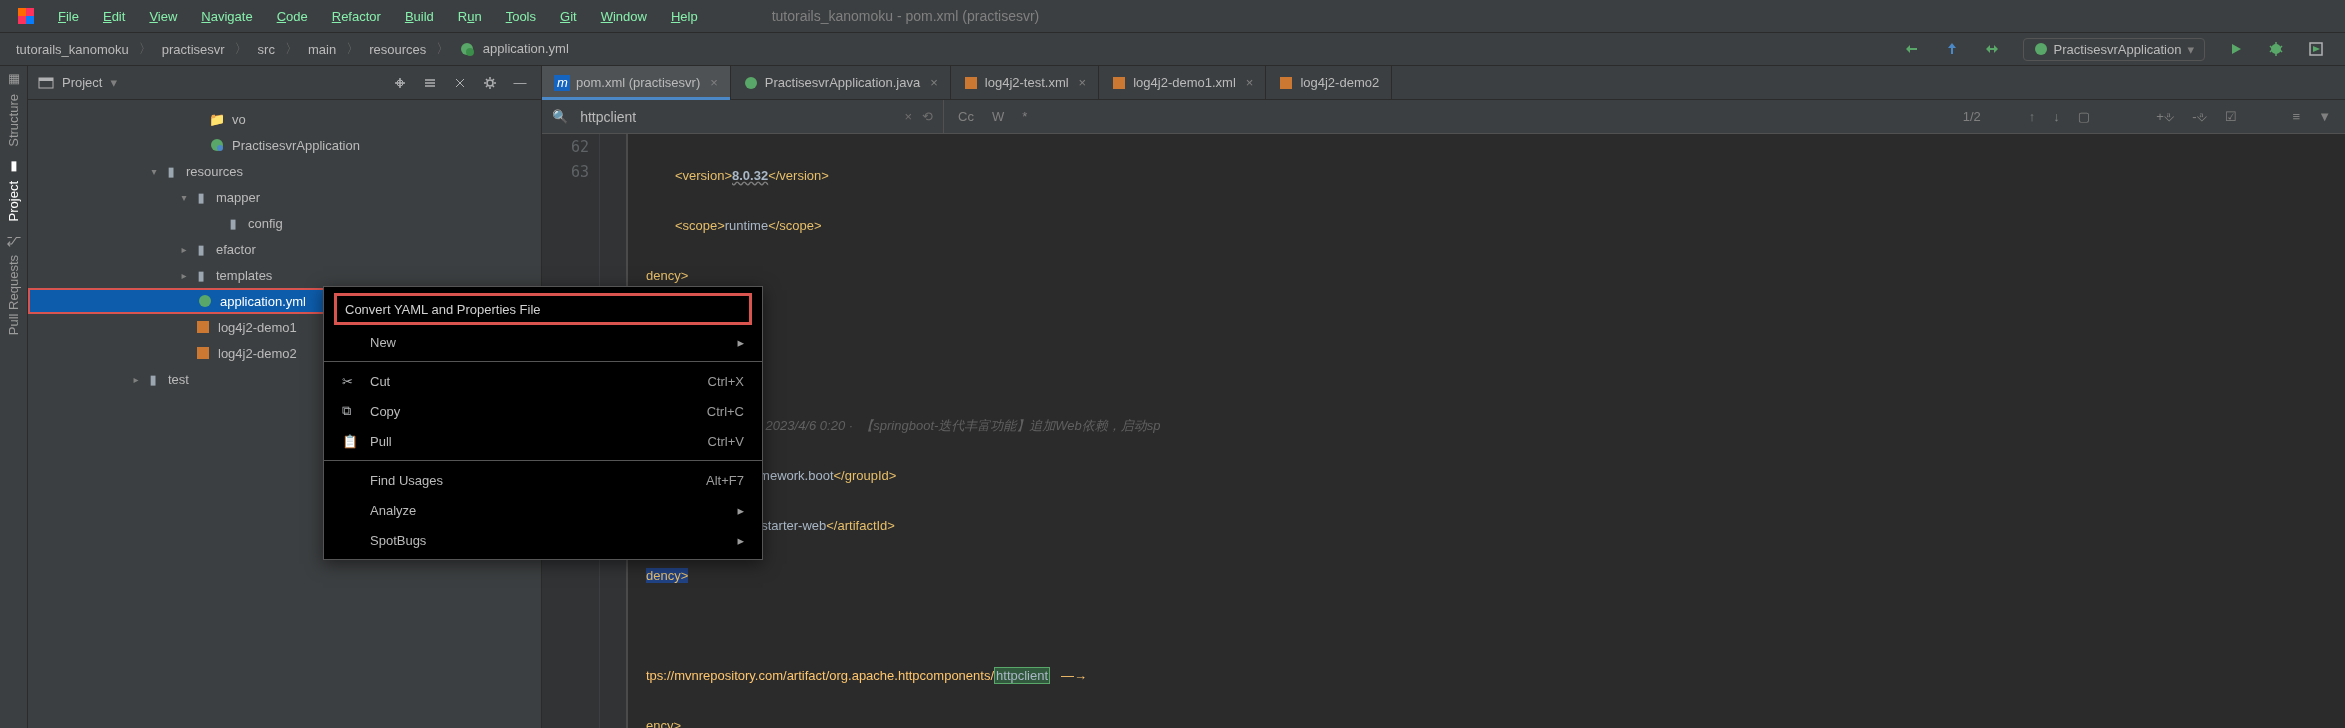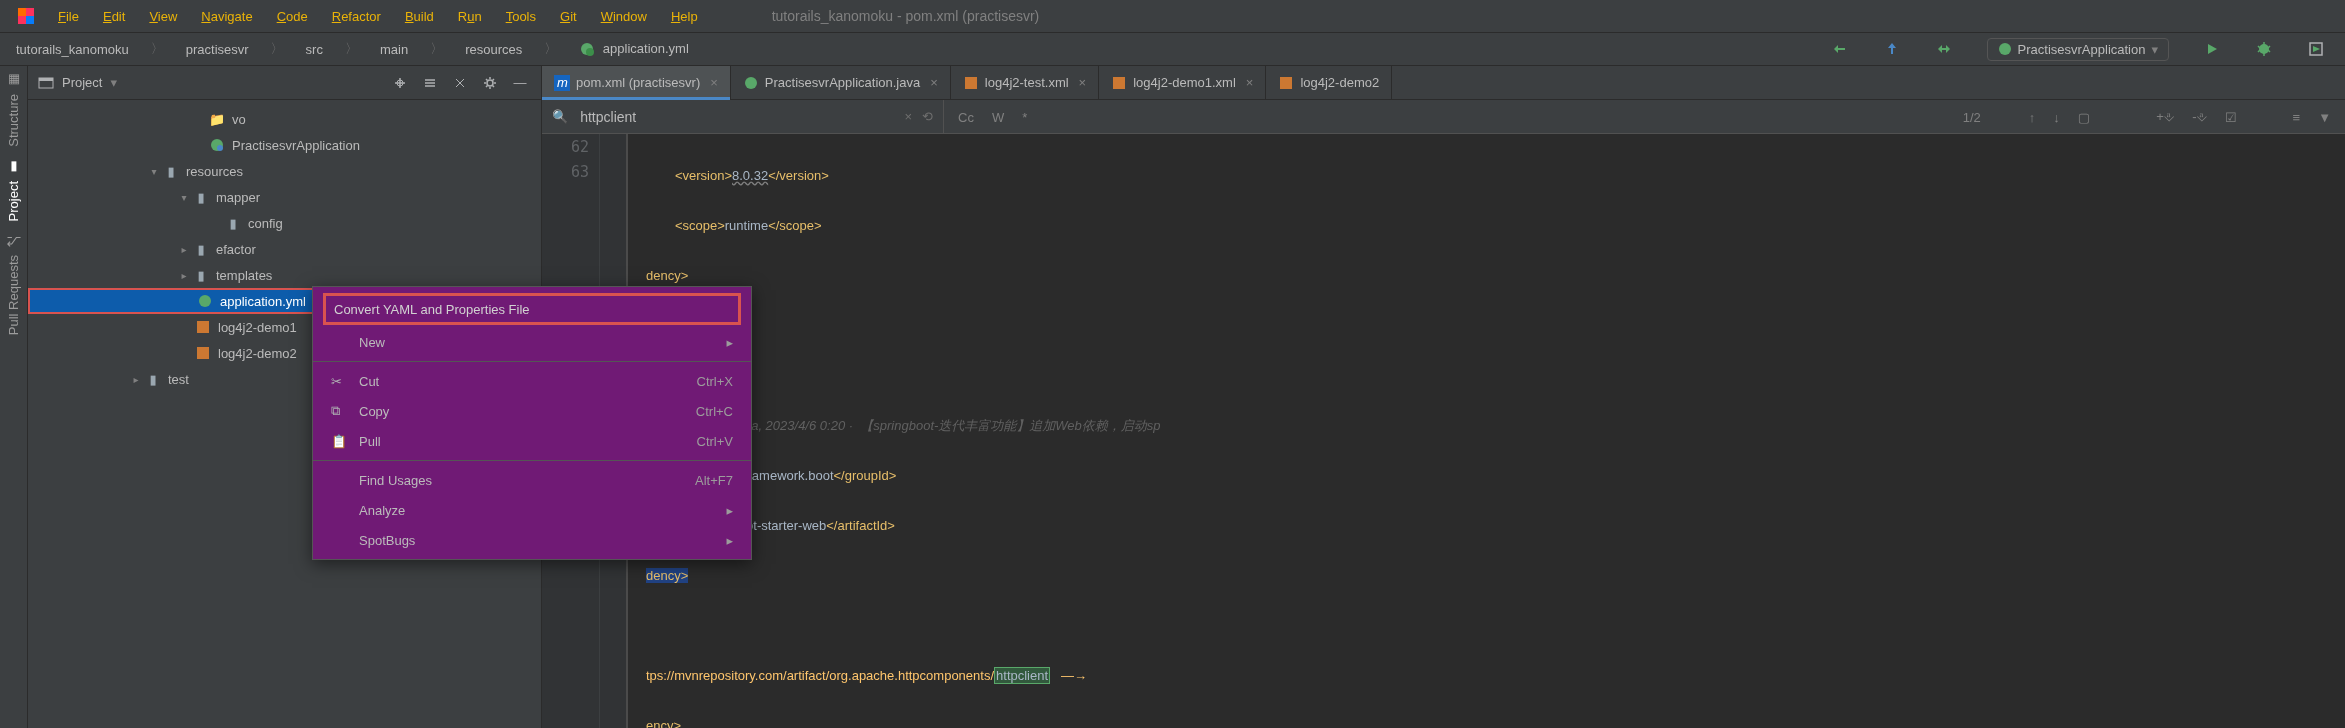--- a/index.html
+++ b/index.html
@@ -2,26 +2,26 @@
 <html><head>
 <meta charset="utf-8">
 <style>
 * { margin:0; padding:0; box-sizing:border-box; font-family:"Segoe UI",Arial,sans-serif; font-size:13px; user-select:none; }
 body { background:#3c3f41; color:#bbbbbb; width:2345px; height:728px; overflow:hidden; position:relative; }
 .row { display:flex; align-items:center; }
 
 
 .menubar { height:32px; background:#3c3f41; padding:0 8px; gap:4px; }
 .logo { width:20px; height:20px; margin:0 8px; display:inline-flex; }
-.menu-item { padding:4px 10px; color:#eab308; cursor:pointer; }
+.menu-item { padding:4px 10px; color:#86efac; cursor:pointer; }
 .menu-item .ul { text-decoration:underline; }
 .title-suffix { margin-left:60px; color:#808080; font-size:14px; }
 
 
-.nav-row { height:34px; background:#3c3f41; border-top:1px solid #2b2b2b; border-bottom:1px solid #2b2b2b; padding:0 12px; gap:18px; }
+.nav-row { height:34px; background:#3c3f41; border-top:1px solid #2b2b2b; border-bottom:1px solid #2b2b2b; padding:0 12px; gap:6px; }
 .crumb { color:#bbbbbb; padding:2px 4px; }
 .crumb-sep { color:#6e6e6e; }
 .crumb-icon { width:16px; height:16px; display:inline-block; margin-right:4px; vertical-align:middle; }
 .nav-spacer { flex:1; }
 .nav-icon { width:22px; height:22px; margin:0 6px; display:inline-flex; align-items:center; justify-content:center; color:#afb1b3; cursor:pointer; }
 .run-config { background:#3c3f41; border:1px solid #555; border-radius:4px; padding:3px 10px; margin:0 8px; color:#bbbbbb; cursor:pointer; display:flex; align-items:center; gap:6px; }
 
 
 .side-rail { position:absolute; left:0; top:66px; bottom:0; width:28px; background:#3c3f41; border-right:1px solid #2b2b2b; display:flex; flex-direction:column; align-items:center; padding-top:8px; gap:14px; }
 .rail-label { writing-mode:vertical-rl; transform:rotate(180deg); color:#9c9c9c; font-size:12px; cursor:pointer; display:flex; align-items:center; gap:6px; }
@@ -50,41 +50,41 @@
 .tab.active { background:#4e5254; }
 .tab.active::after { content:""; position:absolute; left:0; right:0; bottom:-1px; height:3px; background:#4a88c7; }
 .tab-close { color:#808080; margin-left:4px; cursor:pointer; }
 .tab-icon { width:16px; height:16px; }
 
 
 .search-row { height:34px; background:#3c3f41; display:flex; align-items:center; border-bottom:1px solid #515151; }
 .search-left { width:402px; display:flex; align-items:center; padding:0 10px; gap:12px; border-right:1px solid #515151; height:100%; }
 .search-input { background:transparent; border:none; color:#bbbbbb; font-size:14px; flex:1; outline:none; }
 .search-btns { display:flex; gap:10px; color:#6e6e6e; }
-.search-right { flex:1; display:flex; align-items:flex-end; padding:0 14px; gap:18px; color:#808080; }
+.search-right { flex:1; display:flex; align-items:center; padding:0 14px; gap:18px; color:#808080; }
 .search-count { margin-left:auto; margin-right:30px; color:#808080; }
 .srch-ic { cursor:pointer; }
 
 
 .code-view { flex:1; display:flex; overflow:hidden; position:relative; }
 .gutter { width:58px; background:#313335; border-right:1px solid #3c3f41; padding-top:4px; }
 .gutter-line { height:25px; text-align:right; padding-right:10px; color:#606366; font-family:"Consolas",monospace; font-size:15px; }
 .fold-col { width:28px; background:#313335; border-right:2px solid #4b4b4b; }
 .code-lines { flex:1; padding:4px 0 0 18px; font-family:"Consolas",monospace; font-size:15px; line-height:25px; white-space:pre; color:#a9b7c6; }
 .code-line { height:25px; }
 .tag { color:#e8bf6a; }
 .txt { color:#a9b7c6; }
 .hl { background:#32593d; border:1px solid #59a869; padding:0 1px; }
-.underline { text-decoration:underline wavy #808080; }
+.underline { text-decoration:underline wavy #808080;font-weight:bold; }
 .sel { background:#214283; }
 .arrow-y { color:#ffc66d; font-weight:bold; }
 .inline-author { color:#606060; font-style:italic; }
 
 
-.context-menu { position:absolute; left:312px; top:286px; width:440px; background:#701a75; border:1px solid #555; box-shadow:0 4px 16px rgba(0,0,0,.5); z-index:100; padding:4px 0; }
+.context-menu { position:absolute; left:323px; top:286px; width:440px; background:#000000; border:1px solid #555; box-shadow:0 4px 16px rgba(0,0,0,.5); z-index:100; padding:4px 0; }
 .cm-item { height:30px; display:flex; align-items:center; padding:0 18px; gap:12px; color:#bbbbbb; cursor:pointer; }
 .cm-item.box { border:3px solid #d9534f; margin:2px 10px; color:#d1d1d1; padding:0 8px; height:32px;}
 .cm-sep { height:1px; background:#555; margin:4px 0; }
 .cm-shortcut { margin-left:auto; color:#9c9c9c; }
 .cm-arrow { margin-left:auto; color:#9c9c9c; }
 .cm-icon { width:16px; color:#afb1b3; }
 
 svg { display:block; }
 </style>
 </head>

